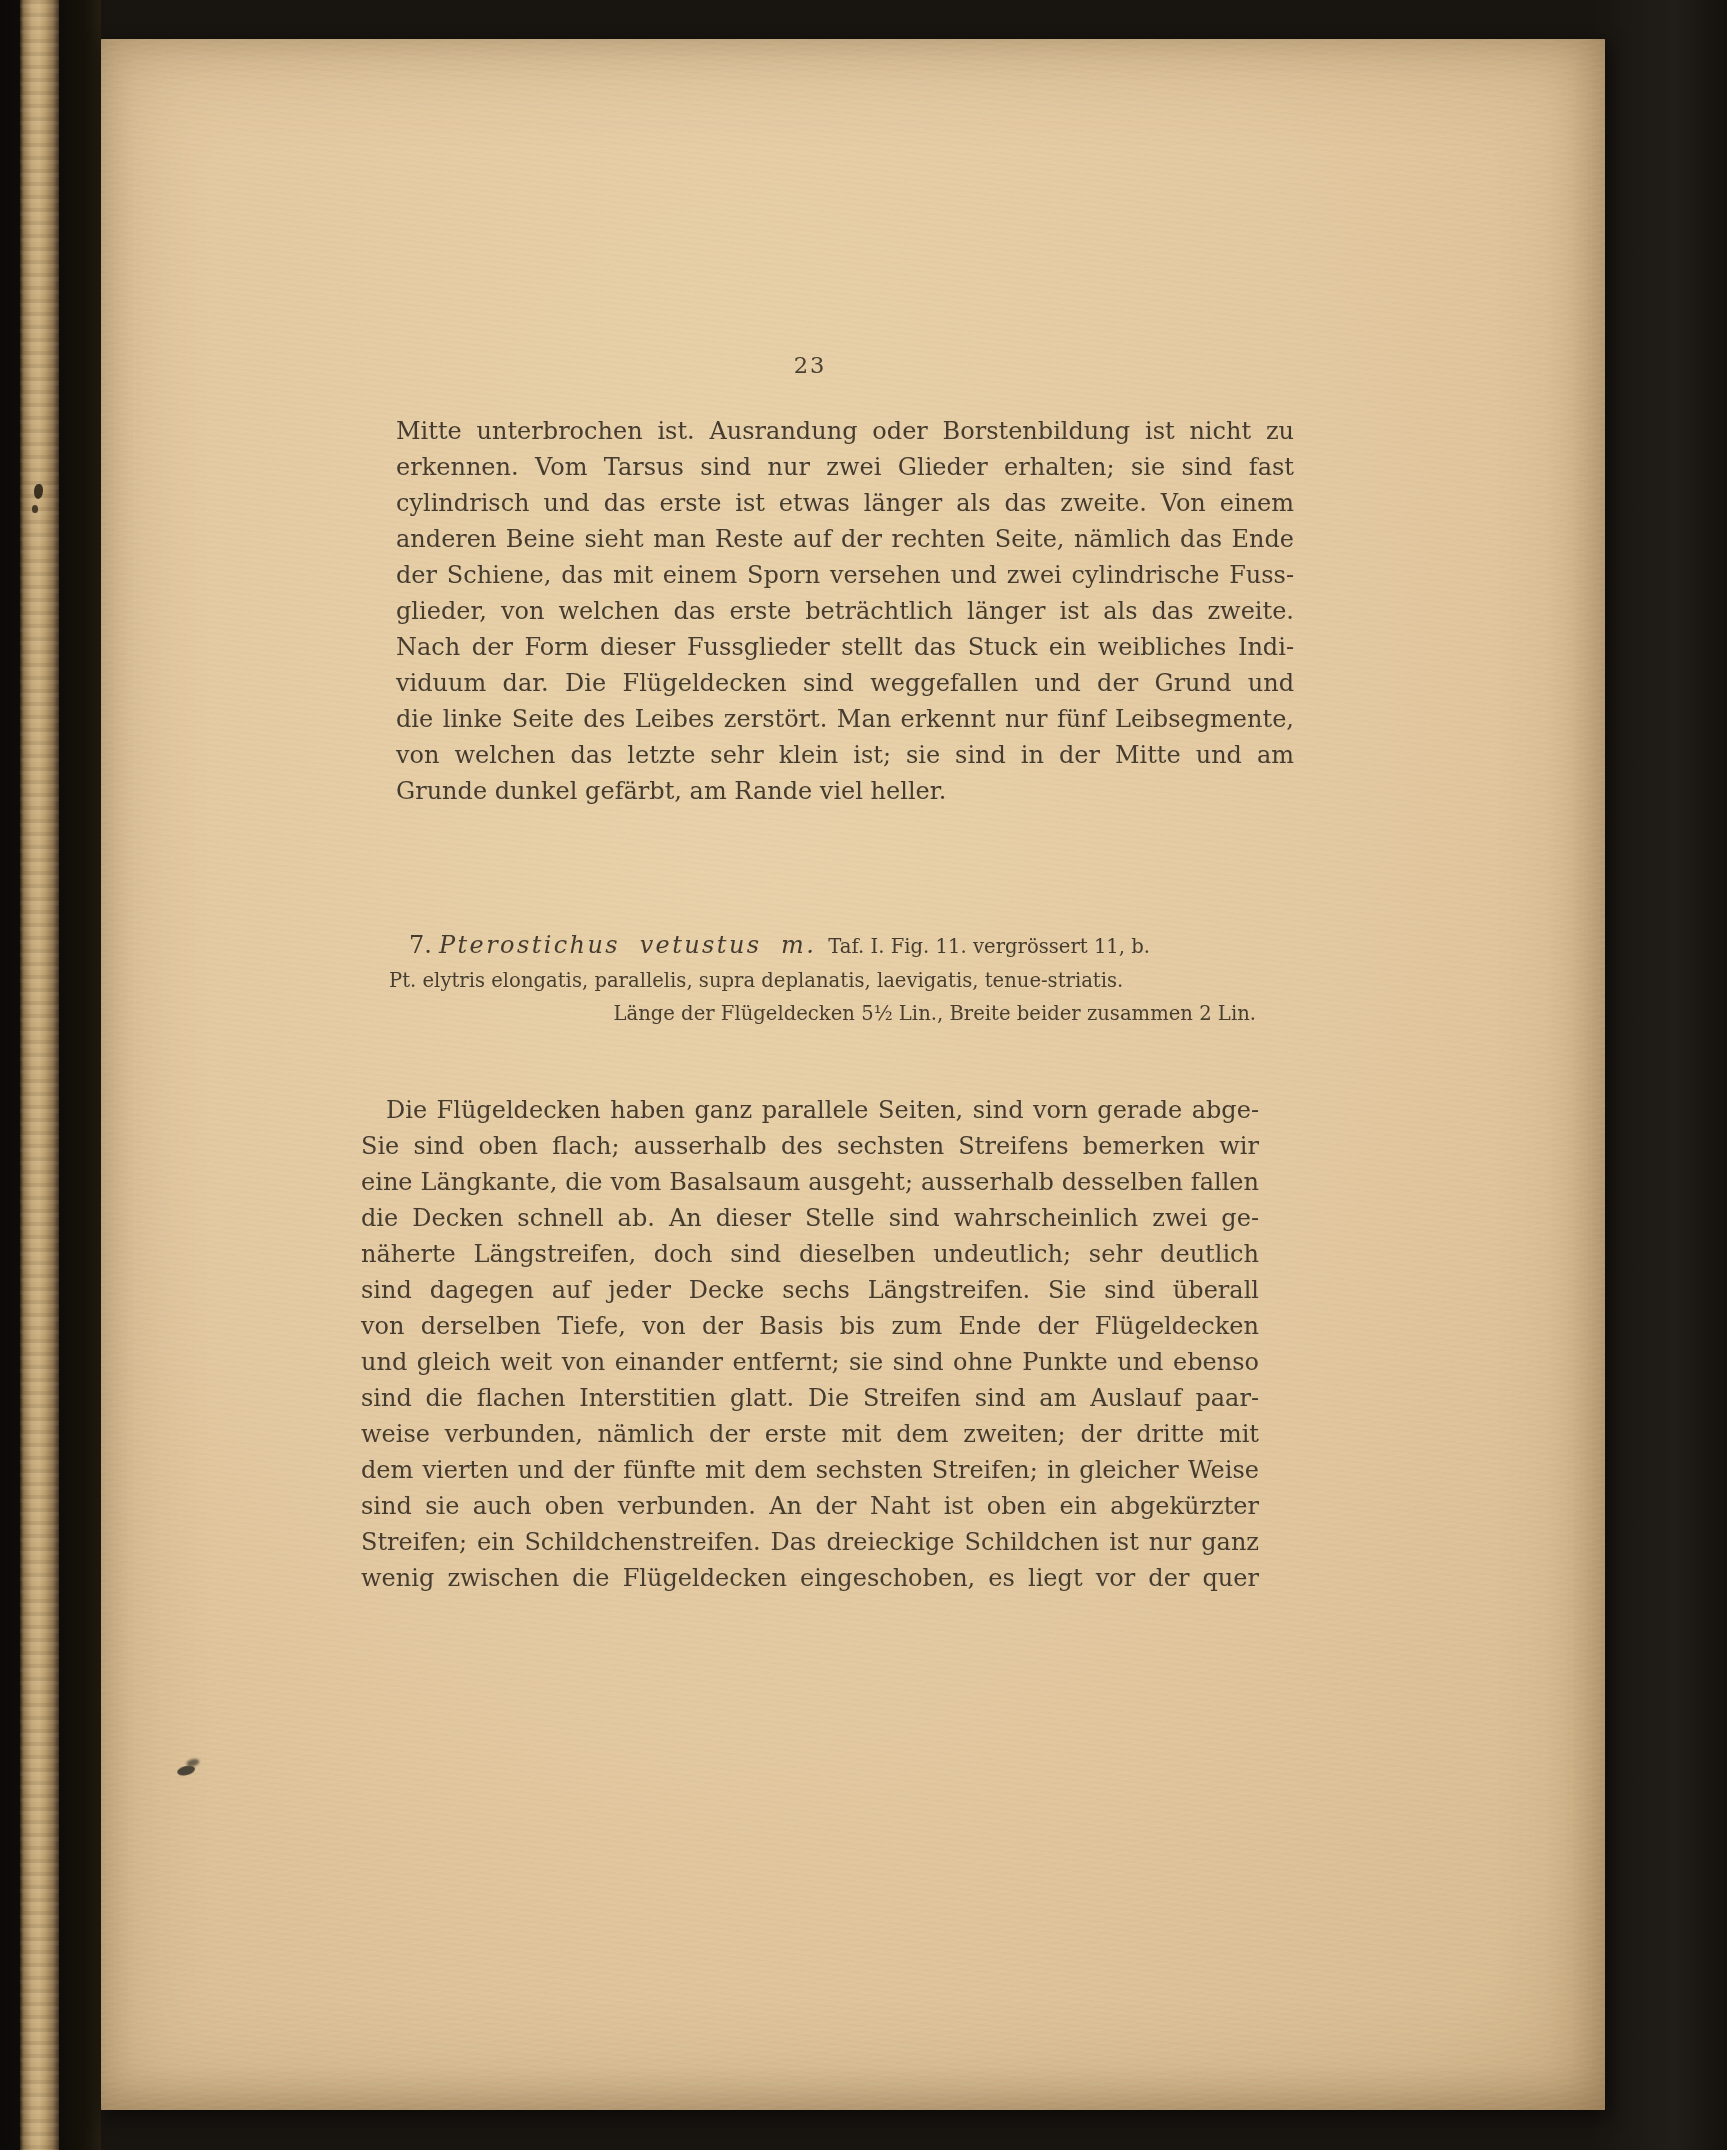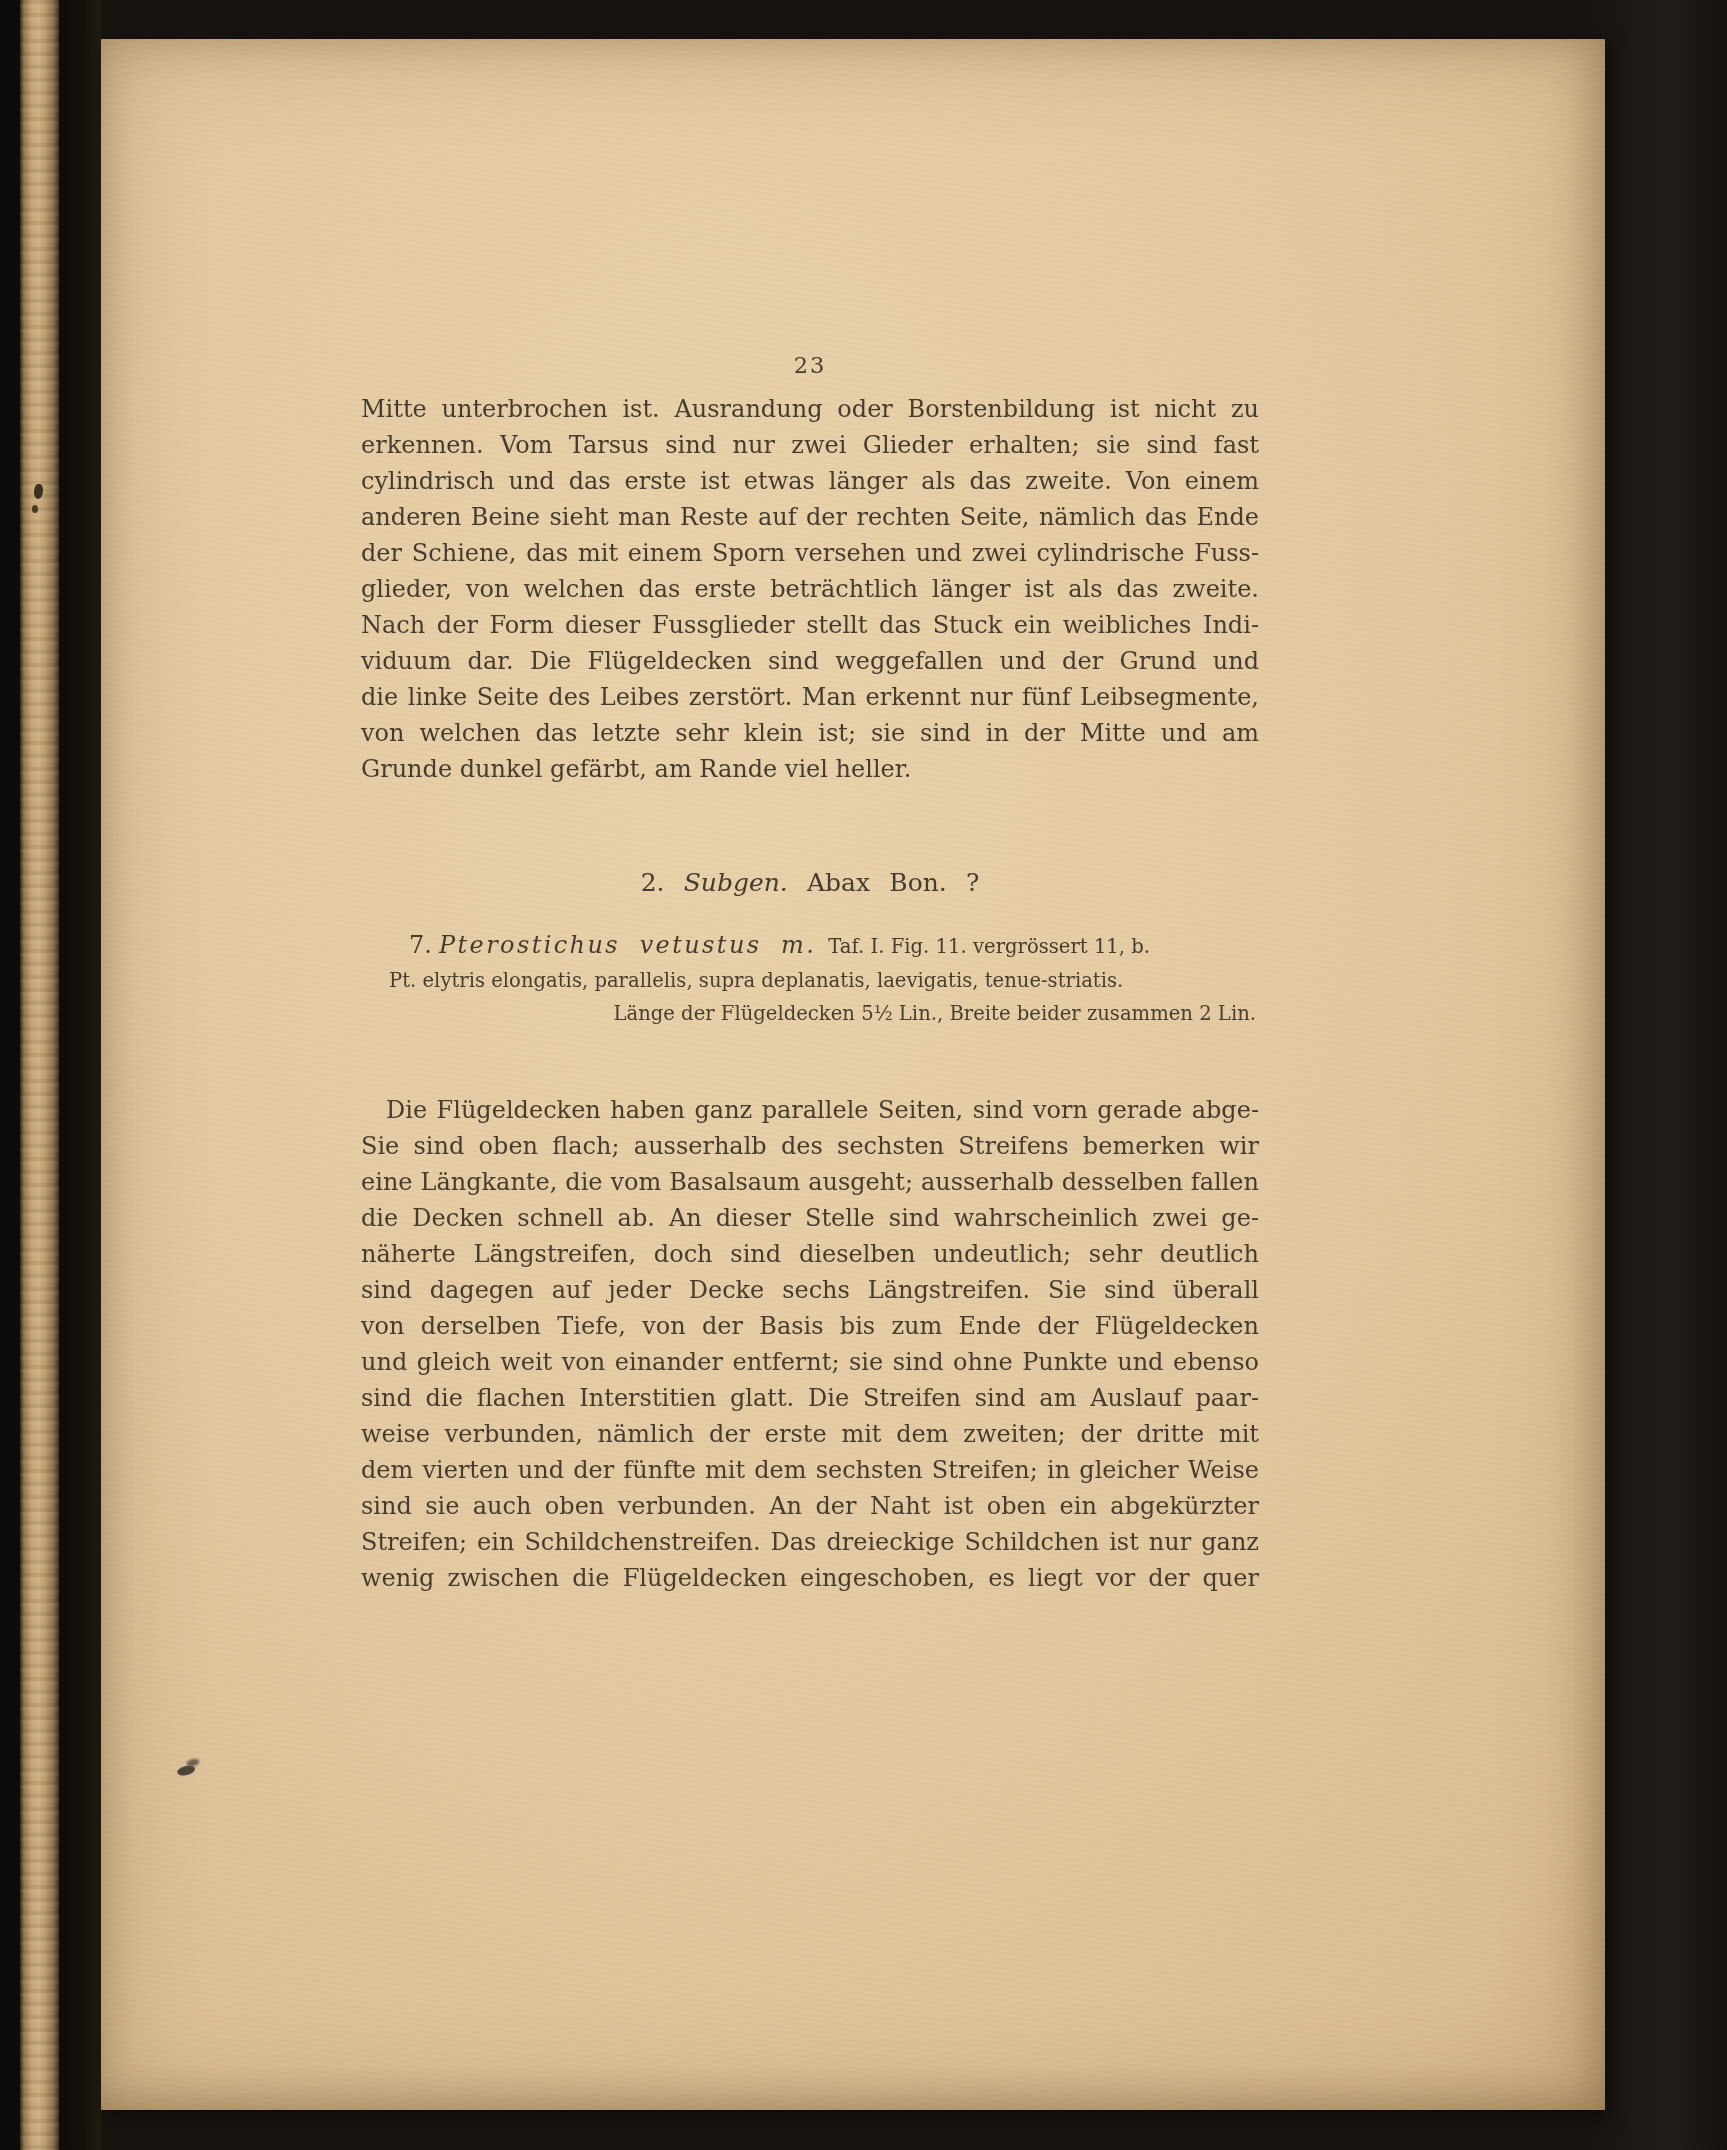--- a/index.html
+++ b/index.html
@@ -87,21 +87,21 @@
   }
   .para .tline {
     text-align: justify;
     text-align-last: justify;
     height: 36px;
     white-space: normal;
   }
   .para .tline.last { text-align-last: left; }
   .para.justify-last .tline.last { text-align-last: justify; }
   .para.indent-first .tline:first-child { text-indent: 25px; }
-  .para1 { top: 352px; }
+  .para1 { top: 374px; margin-left: 35px; }
   .para2 { top: 1053px; }
 
   .heading {
     position: absolute;
     left: 260px;
     top: 829px;
     width: 898px;
     text-align: center;
     font-size: 25px;
     color: #453c2f;
@@ -207,21 +207,20 @@
         <div class="tline">anderen Beine sieht man Reste auf der rechten Seite, nämlich das Ende</div>
         <div class="tline">der Schiene, das mit einem Sporn versehen und zwei cylindrische Fuss-</div>
         <div class="tline">glieder, von welchen das erste beträchtlich länger ist als das zweite.</div>
         <div class="tline">Nach der Form dieser Fussglieder stellt das Stuck ein weibliches Indi-</div>
         <div class="tline">viduum dar. Die Flügeldecken sind weggefallen und der Grund und</div>
         <div class="tline">die linke Seite des Leibes zerstört. Man erkennt nur fünf Leibsegmente,</div>
         <div class="tline">von welchen das letzte sehr klein ist; sie sind in der Mitte und am</div>
         <div class="tline last">Grunde dunkel gefärbt, am Rande viel heller.</div>
       </div>
 
-    <div class="heading"><span>2.</span> <span class="it">Subgen.</span> <span>Abax Bon. ?</span></div>
 
     <div class="species-line"><span class="sp-num">7.</span><span class="sp-name">Pterostichus vetustus m.</span><span class="sp-ref">Taf. I. Fig. 11. vergrössert 11, b.</span></div>
 
     <div class="small-line small-l2">Pt. elytris elongatis, parallelis, supra deplanatis, laevigatis, tenue-striatis.</div>
     <div class="small-line small-l3">Länge der Flügeldecken 5½ Lin., Breite beider zusammen 2 Lin.</div>
 
     <div class="para para2 indent-first justify-last">
         <div class="tline">Die Flügeldecken haben ganz parallele Seiten, sind vorn gerade abge-</div>
         <div class="tline">Sie sind oben flach; ausserhalb des sechsten Streifens bemerken wir</div>
         <div class="tline">eine Längkante, die vom Basalsaum ausgeht; ausserhalb desselben fallen</div>

